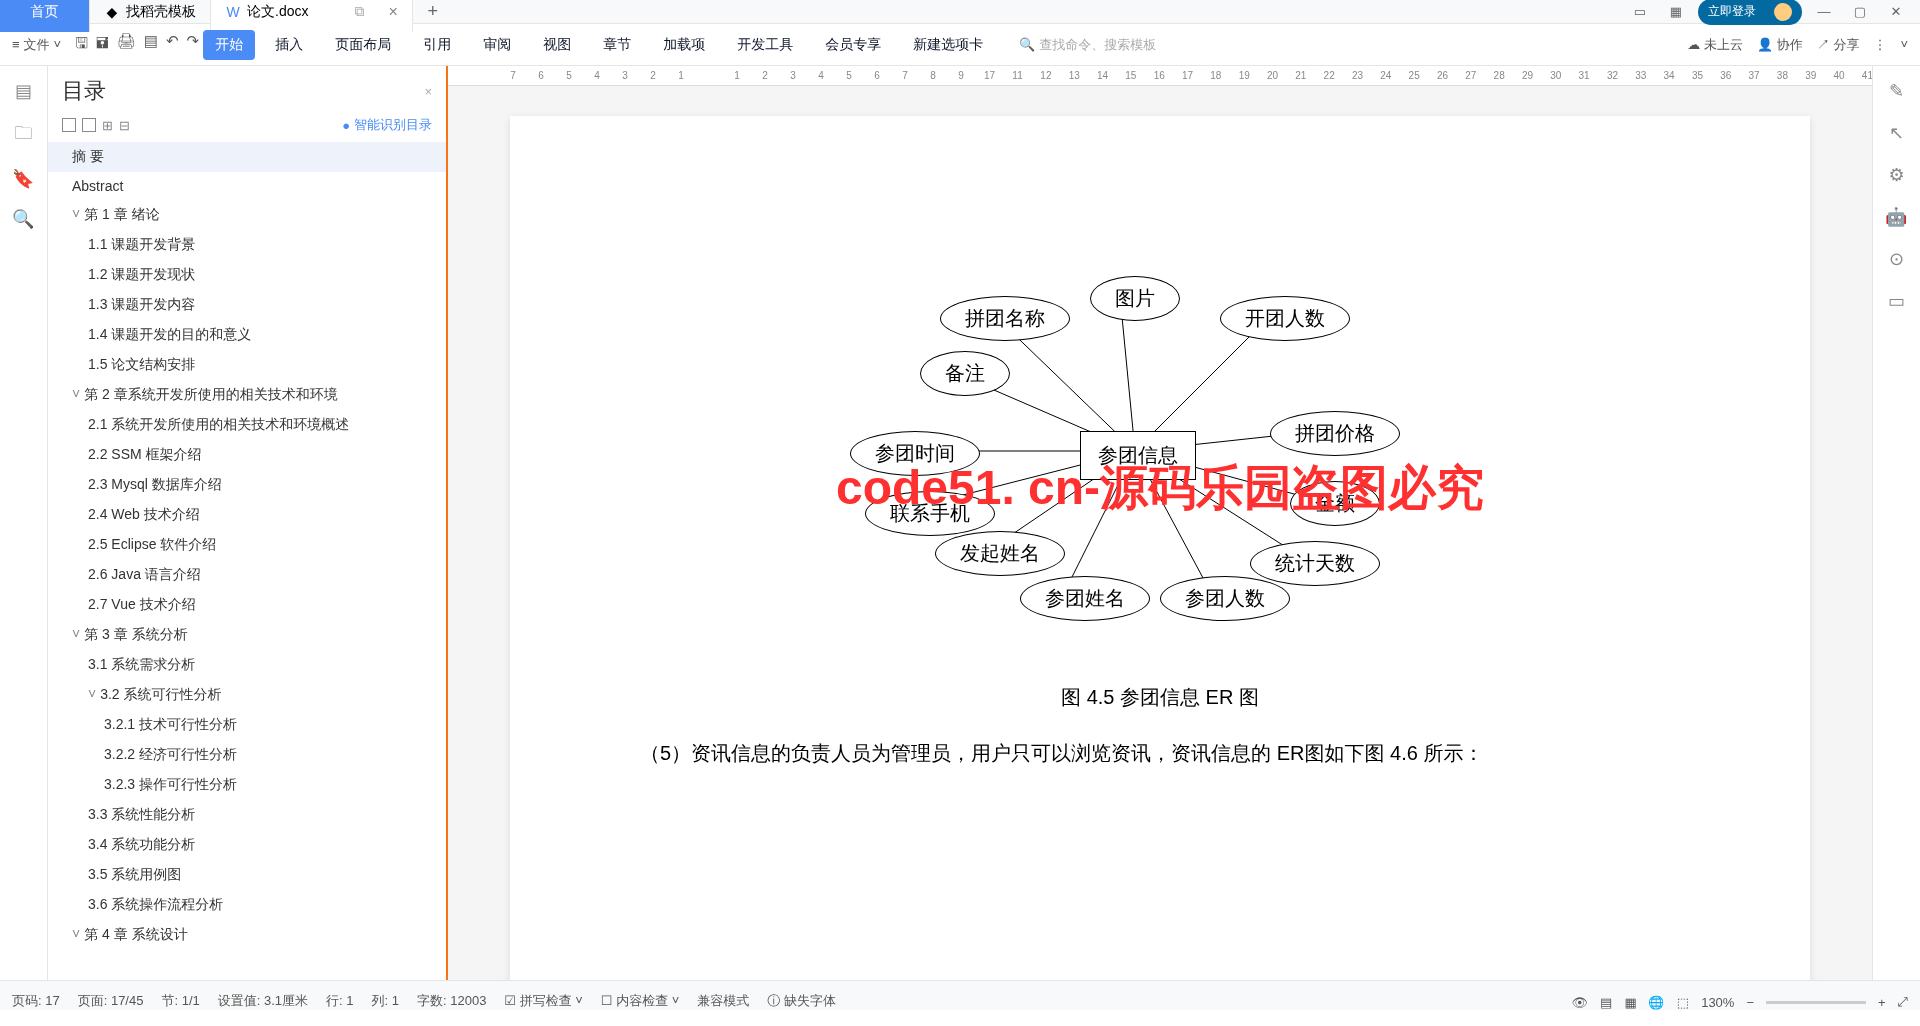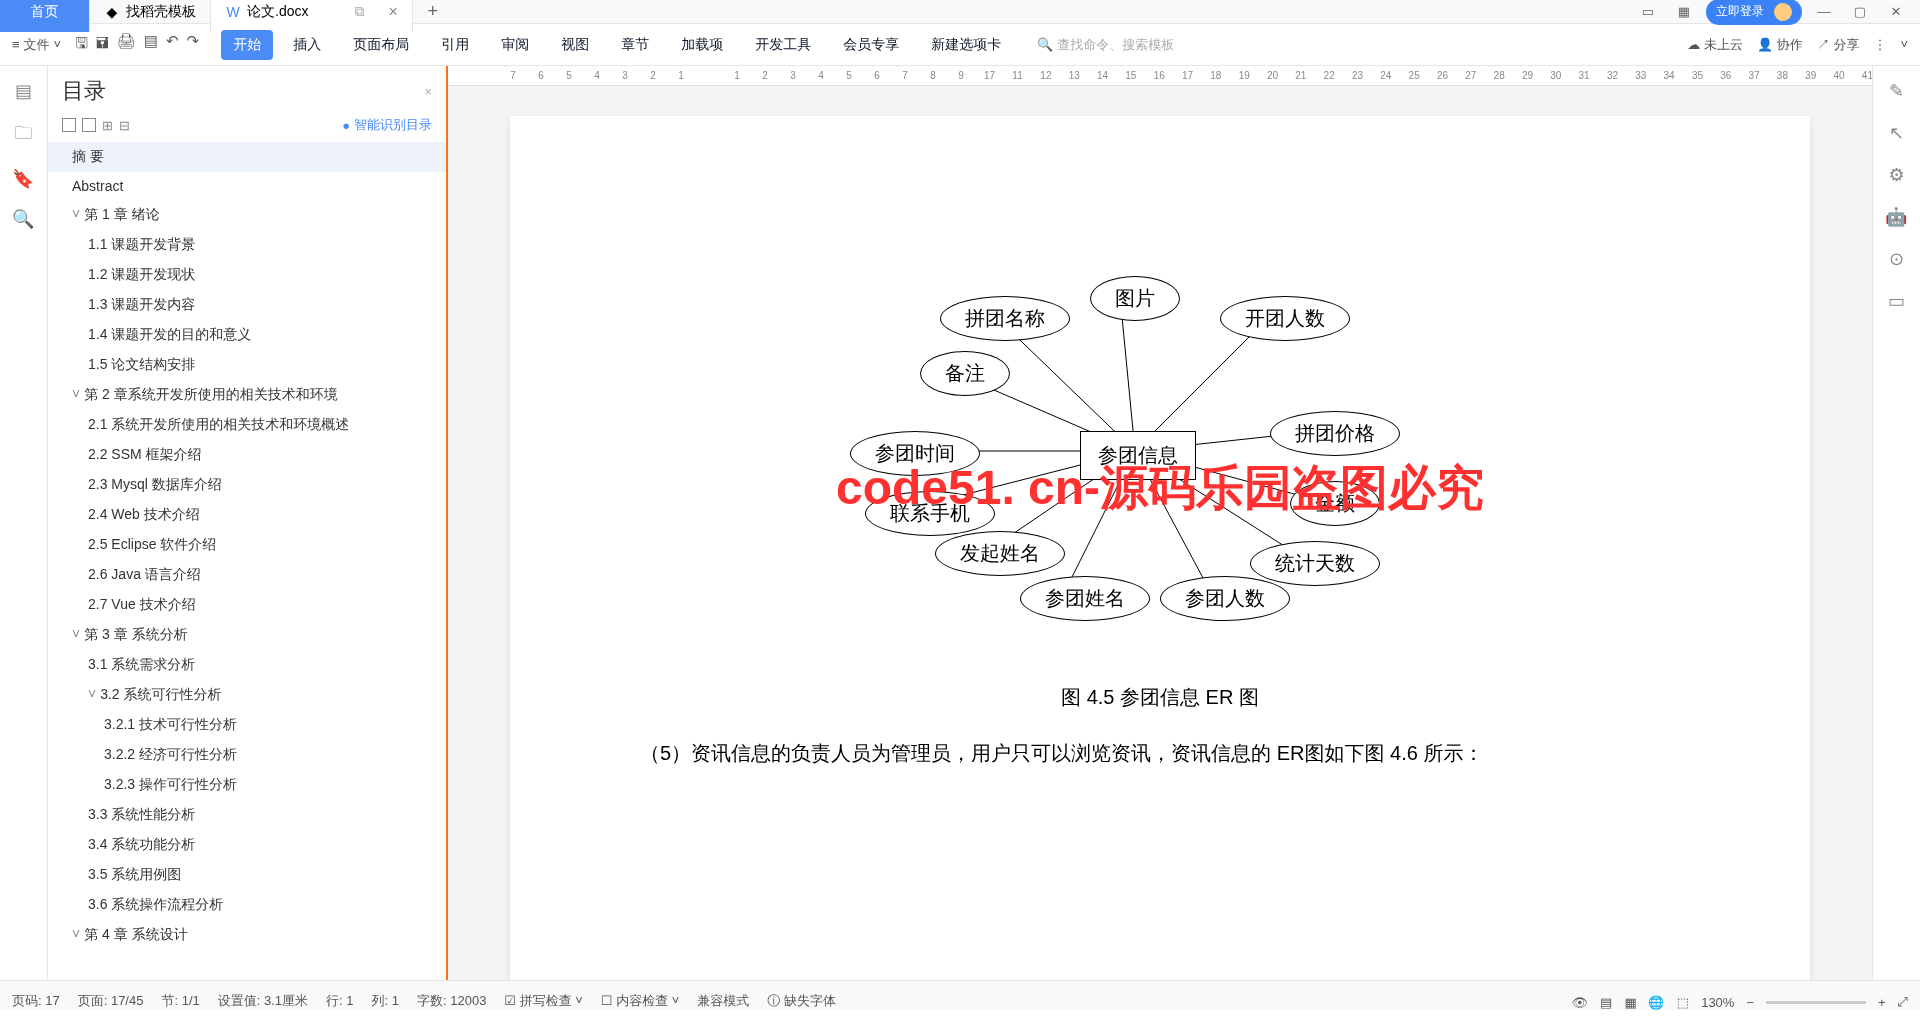--- a/index.html
+++ b/index.html
@@ -6,27 +6,27 @@
 body{background:#fff;width:1920px;height:1026px;overflow:hidden;font-size:13px}
 .titlebar{height:24px;display:flex;align-items:center;background:#f8f9fa;border-bottom:1px solid #e5e5e5}
 .tab{height:40px;padding:0 14px;display:flex;align-items:center;gap:6px;font-size:14px;cursor:pointer;border-right:1px solid #e5e5e5}
 .tab.home{background:#4a8bf5;color:#fff;width:90px;justify-content:center}
 .tab.active{background:#fff}
 .tab-icon{width:16px;height:16px;display:inline-flex;align-items:center;justify-content:center}
 .tab-close{margin-left:18px;color:#888;font-size:16px}
 .newtab{width:40px;text-align:center;font-size:18px;color:#666;cursor:pointer}
 .titleright{margin-left:auto;display:flex;align-items:center;gap:8px;padding-right:10px}
 .winbtn{width:28px;height:28px;display:flex;align-items:center;justify-content:center;color:#666;cursor:pointer}
-.login-btn{background:#3b82f6;color:#fff;border-radius:14px;padding:4px 10px;font-size:12px;display:flex;align-items:center;gap:10px}
+.login-btn{background:#0369a1;color:#fff;border-radius:14px;padding:4px 10px;font-size:12px;display:flex;align-items:center;gap:18px}
 .login-btn .av{width:18px;height:18px;border-radius:50%;background:#ffcc80}
 .menubar{height:42px;display:flex;align-items:center;border-bottom:1px solid #e5e5e5;padding:0 12px;gap:4px}
 .hamb{display:flex;align-items:center;gap:4px;color:#555;cursor:pointer}
 .qat{display:flex;gap:8px;margin-left:10px}
 .qat span{color:#555;cursor:pointer;font-size:15px}
-.ribtabs{display:flex;margin-left:18px;gap:8px}
+.ribtabs{display:flex;margin-left:0;gap:8px}
 .ribtab{padding:6px 12px;color:#0f172a;cursor:pointer;font-size:14px}
 .ribtab.active{background:#4a8bf5;color:#fff;border-radius:4px}
 .search-wrap{display:flex;align-items:center;margin-left:20px;color:#aaa;font-size:13px}
 .menuright{margin-left:auto;display:flex;align-items:center;gap:14px;color:#555;font-size:13px}
 .menuright span{cursor:pointer}
 .main{display:flex;height:calc(100% - 40px - 42px - 30px)}
 .leftnav{width:48px;border-right:1px solid #e5e5e5;display:flex;flex-direction:column;align-items:center;gap:18px;padding-top:14px}
 .leftnav span{color:#888;cursor:pointer;font-size:18px}
 .sidebar{width:400px;border-right:2px solid #f97316;display:flex;flex-direction:column}
 .side-head{padding:10px 14px 6px;display:flex;justify-content:space-between;align-items:center}

